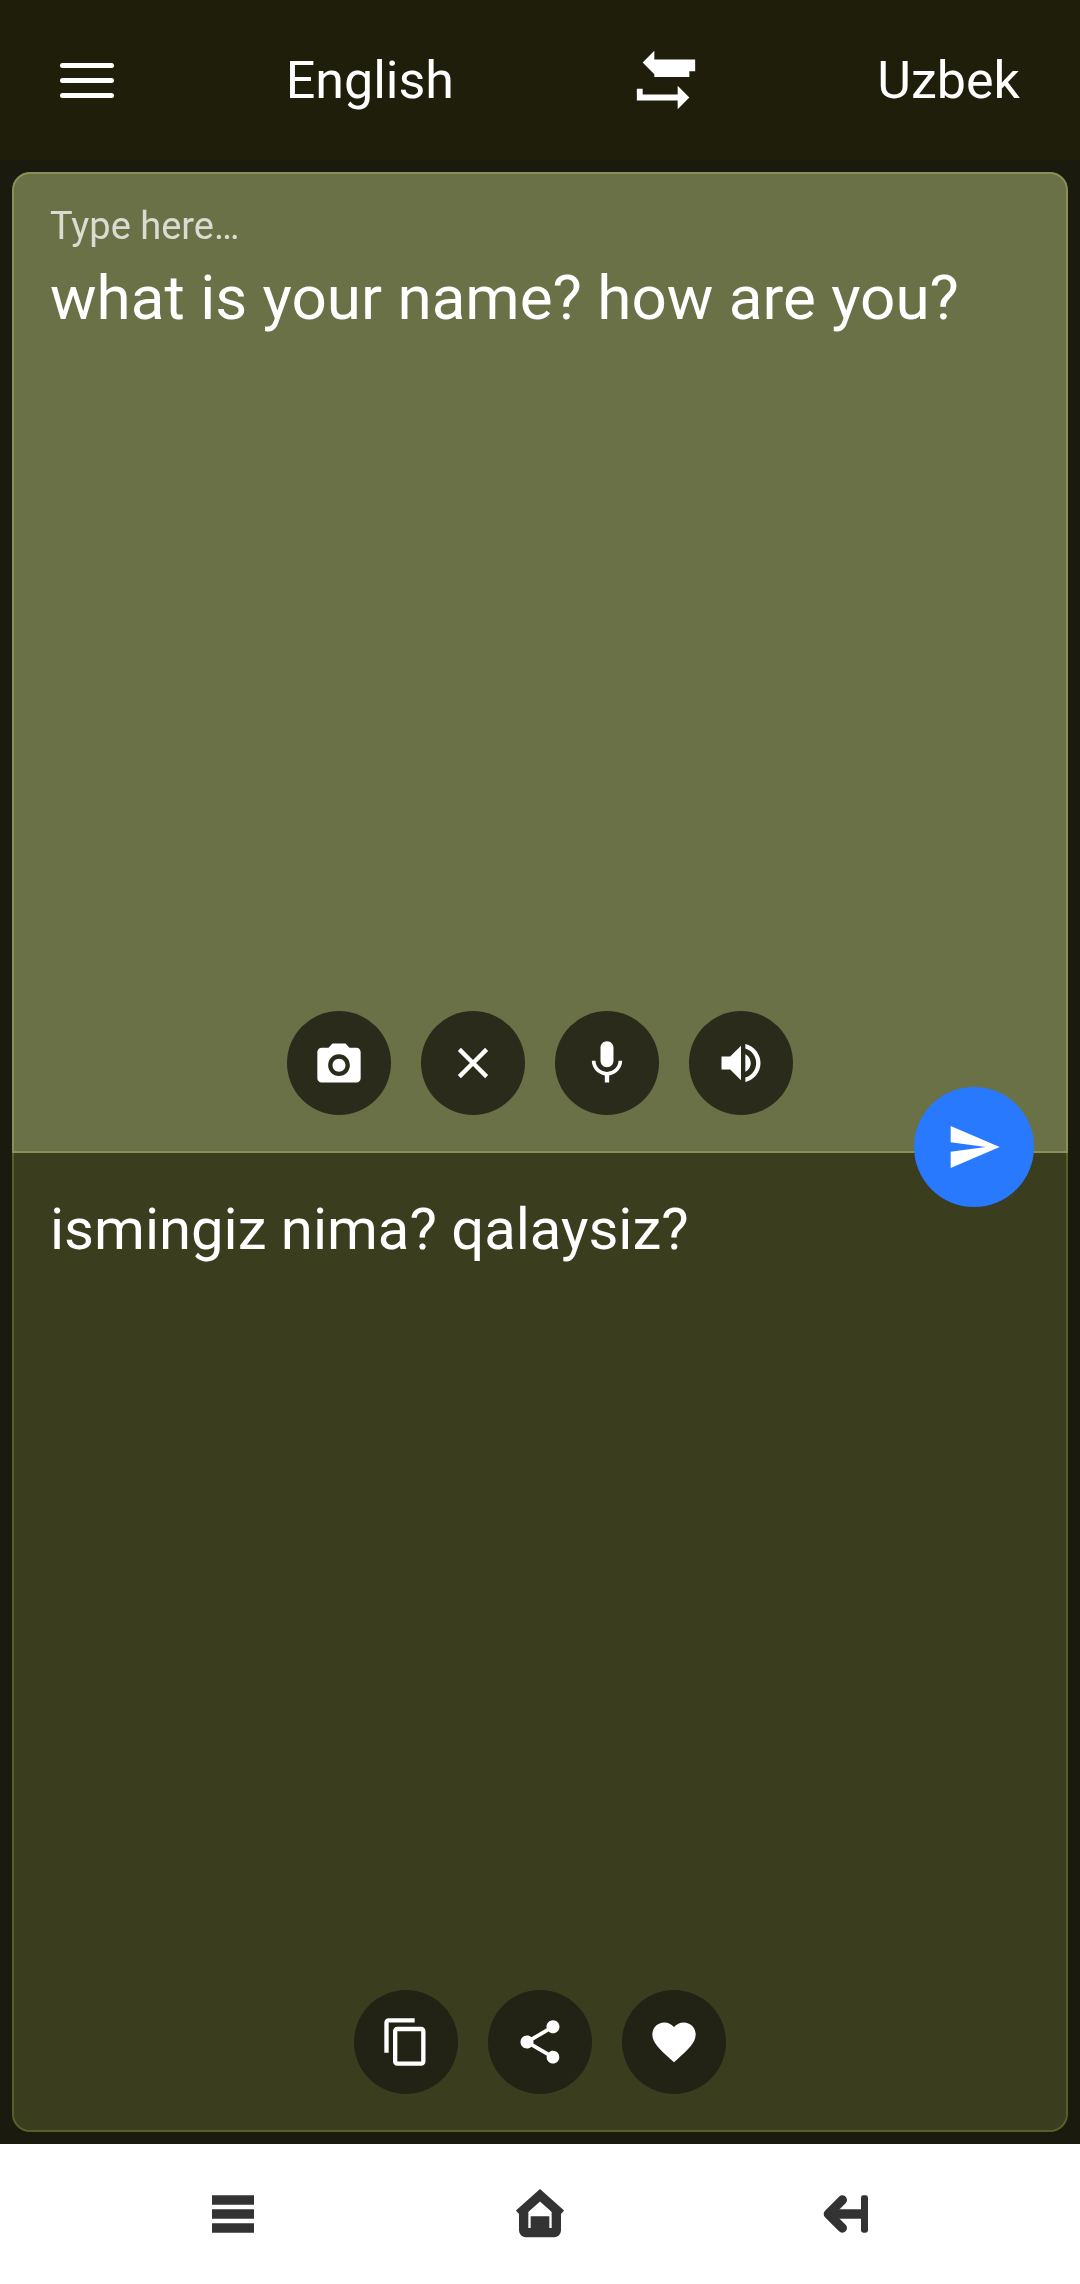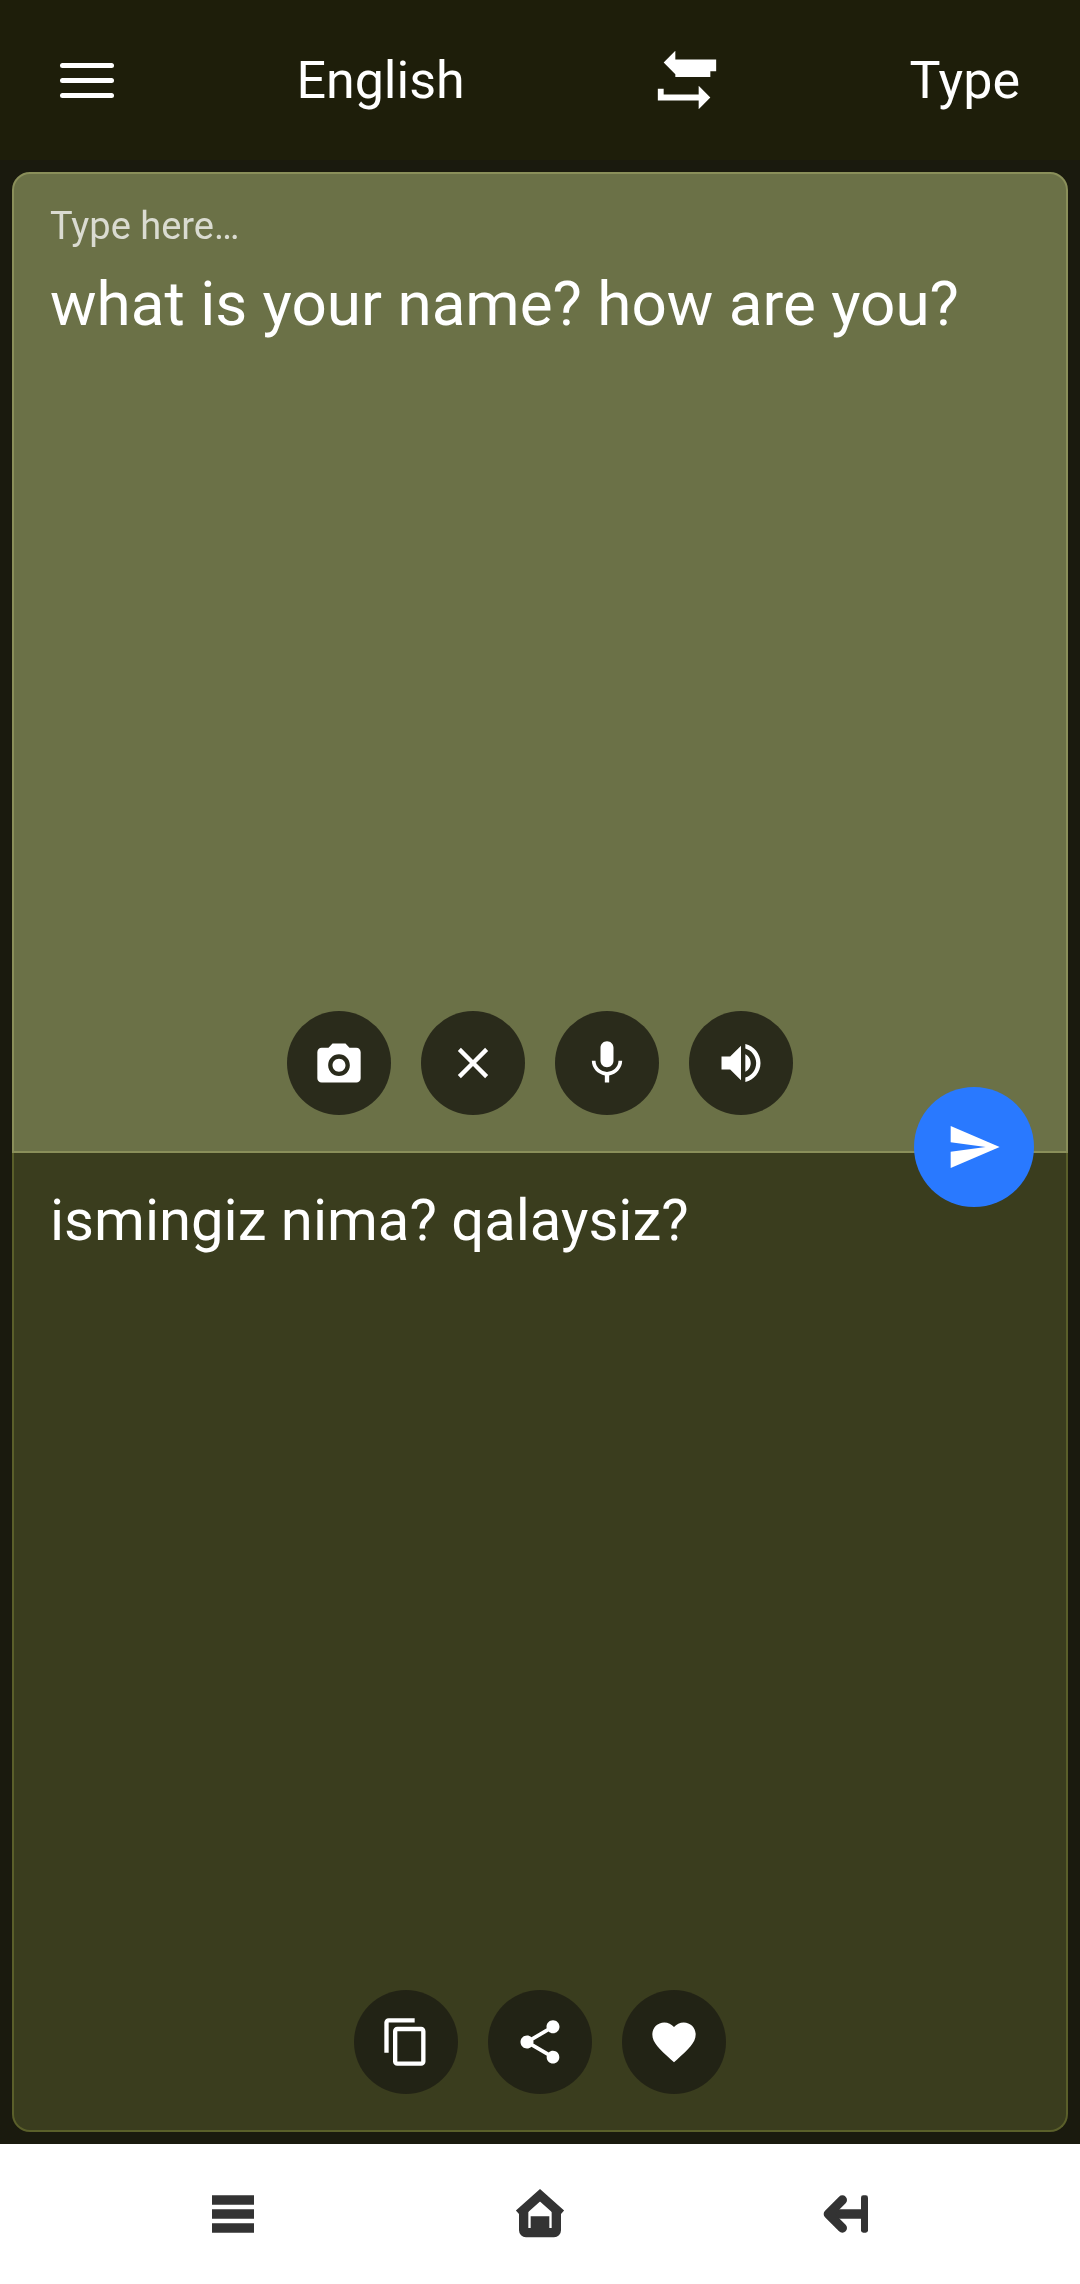--- a/index.html
+++ b/index.html
@@ -79,21 +79,21 @@
       position: relative;
       padding: 30px 36px;
       border: 2px solid #8a8f5a;
       display: flex;
       flex-direction: column;
     }
 
     .source-placeholder {
       color: rgba(255,255,255,0.75);
       font-size: 38px;
-      margin-bottom: 16px;
+      margin-bottom: 10px;
     }
 
     .source-text {
       color: #fff;
       font-size: 62px;
       font-weight: 400;
       line-height: 1.3;
     }
 
     .source-actions {
@@ -159,20 +159,21 @@
       display: flex;
       flex-direction: column;
       margin-top: 0;
     }
 
     .target-text {
       color: #fff;
       font-size: 58px;
       font-weight: 400;
       line-height: 1.3;
+      margin-top: 9px;
     }
 
     .target-actions {
       position: absolute;
       bottom: 36px;
       left: 50%;
       transform: translateX(-50%);
       display: flex;
       gap: 30px;
       align-items: center;
@@ -224,21 +225,21 @@
     <span></span>
     <span></span>
     <span></span>
   </div>
   <span class="top-bar-lang">English</span>
   <div class="top-bar-swap">
     <svg viewBox="0 0 24 24" fill="white" width="70" height="70">
       <path d="M16 17H4v-2H2v4h14v3l4-4-4-4v3zm-8-6H20V9h2V5H8V2L4 6l4 4V11z"></path>
     </svg>
   </div>
-  <span class="top-bar-lang">Type</span>
+  <span class="top-bar-lang">Uzbek</span>
 </div>
 
 <div class="main-content">
   <div class="panels-wrapper">
 
     <div class="source-panel">
       <span class="source-placeholder">Type here…</span>
       <span class="source-text">what is your name? how are you?</span>
       <div class="source-actions">
         <button class="action-btn">

